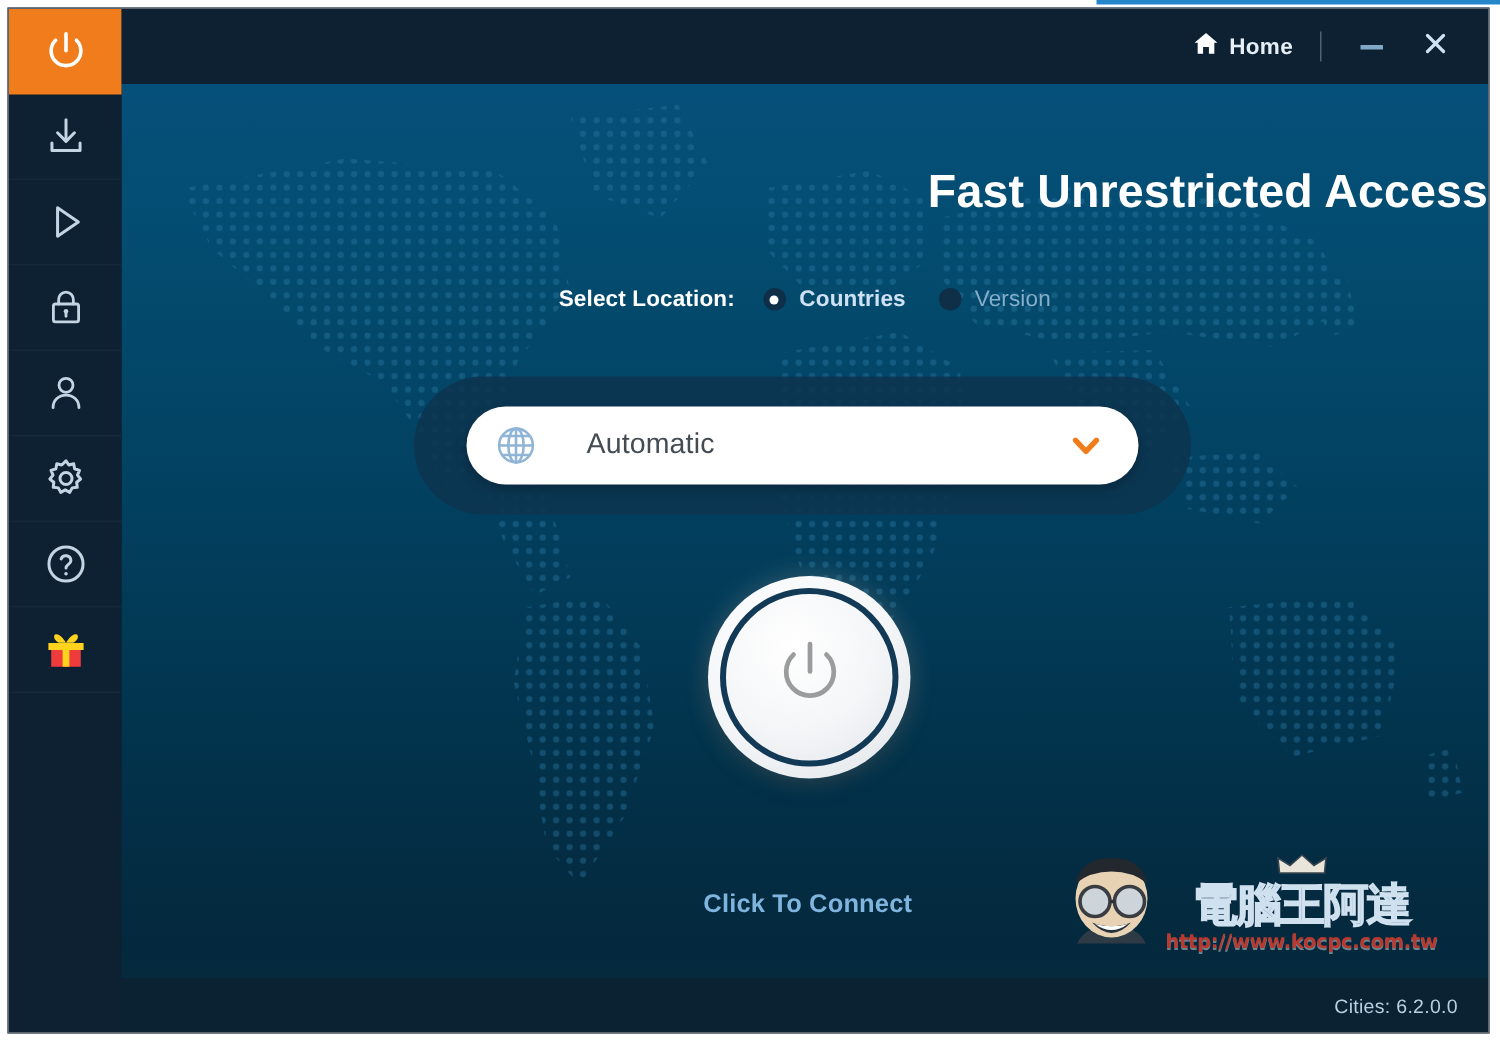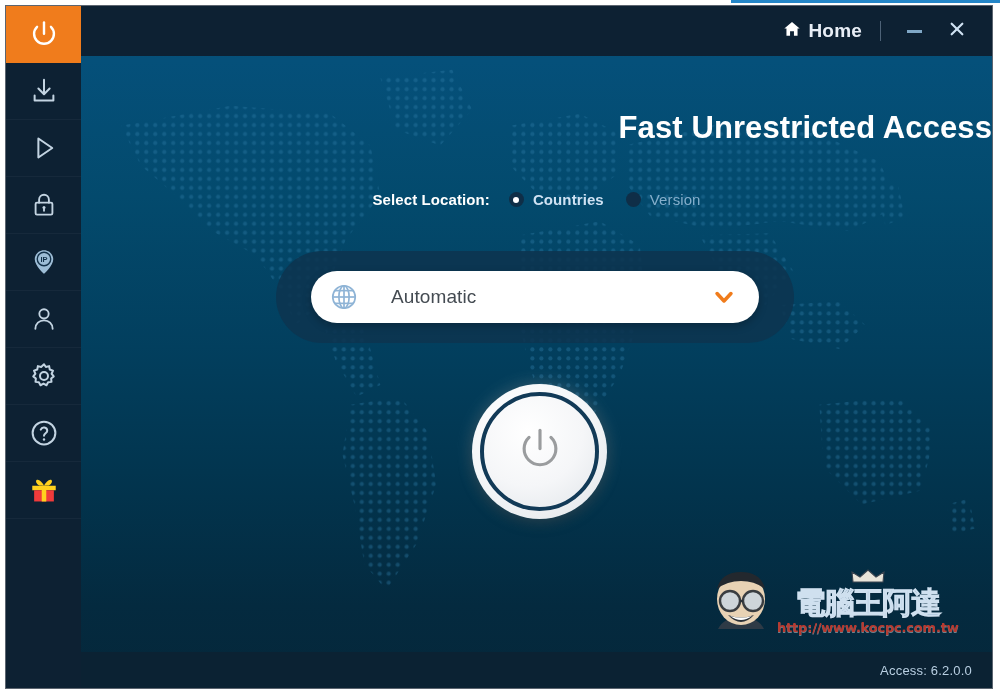--- a/index.html
+++ b/index.html
@@ -97,21 +97,21 @@
     display: flex;
     align-items: center;
     justify-content: flex-end;
     z-index: 30;
   }
   #home-btn {
     display: flex;
     align-items: center;
     gap: 7px;
     color: #e8eef6;
-    font-size: 19px;
+    font-size: 15px;
     font-weight: bold;
     letter-spacing: 0.2px;
   }
   #tb-divider {
     width: 1px;
     height: 20px;
     background: #4d6277;
     margin: 0 16px 0 18px;
   }
   .tb-btn {
@@ -384,29 +384,20 @@
       <span>
         <svg width="28" height="28" viewBox="0 0 24 24" fill="none" stroke="#c3d4e2" stroke-width="1.6" stroke-linecap="round" stroke-linejoin="round">
           <rect x="4.8" y="10" width="14.4" height="10.2" rx="1.2"></rect>
           <path d="M7.8 10 V 7.4 a 4.2 4.2 0 0 1 8.4 0 V 10"></path>
           <circle cx="12" cy="14.2" r="1.3" fill="#c3d4e2" stroke="none"></circle>
           <path d="M12 15.3 V 17"></path>
         </svg>
       </span>
     </div>
 
-    <div class="side-item">
-      <span>
-        <svg width="30" height="30" viewBox="0 0 24 24">
-          <path d="M12 2.6 c -4.1 0 -7.4 3.2 -7.4 7.2 c 0 5.3 7.4 11.6 7.4 11.6 s 7.4 -6.3 7.4 -11.6 c 0 -4 -3.3 -7.2 -7.4 -7.2 z" fill="#9dbdd6"></path>
-          <circle cx="12" cy="9.6" r="5.4" fill="none" stroke="#14324a" stroke-width="1.1"></circle>
-          <text x="12" y="12.3" font-size="6" font-weight="bold" fill="#14324a" text-anchor="middle" font-family="Liberation Sans, sans-serif">IP</text>
-        </svg>
-      </span>
-    </div>
 
     <div class="side-item">
       <span>
         <svg width="28" height="28" viewBox="0 0 24 24" fill="none" stroke="#c3d4e2" stroke-width="1.6" stroke-linecap="round">
           <circle cx="12" cy="7.6" r="4"></circle>
           <path d="M4.6 20.4 c 0 -4.4 3.3 -7.2 7.4 -7.2 s 7.4 2.8 7.4 7.2"></path>
         </svg>
       </span>
     </div>
 
@@ -556,20 +547,21 @@
       <div id="power-inner">
         <span>
           <svg width="56" height="56" viewBox="0 0 24 24" fill="none" stroke="#9a9c9e" stroke-width="1.35" stroke-linecap="round">
             <path d="M12 3.6 V 11.4"></path>
             <path d="M7.3 6.6 a 6.8 6.8 0 1 0 9.4 0"></path>
           </svg>
         </span>
       </div>
     </div>
 
+    <div id="click-to-connect">Click To Connect</div>
 
     <div id="watermark">
       <span id="wm-face">
         <svg width="66" height="70" viewBox="0 0 66 70">
           <path d="M10 64 q 6 -12 23 -12 q 17 0 23 12 z" fill="#2e3a46"></path>
           <ellipse cx="33" cy="34" rx="24" ry="26" fill="#e8d2b4"></ellipse>
           <path d="M9 24 q 4 -17 24 -17 q 20 0 24 17 q -10 -8 -24 -8 q -14 0 -24 8 z" fill="#23282e"></path>
           <circle cx="22" cy="36" r="10" fill="#ccd6de" opacity="0.92" stroke="#2b3138" stroke-width="2.4"></circle>
           <circle cx="45" cy="36" r="10" fill="#ccd6de" opacity="0.92" stroke="#2b3138" stroke-width="2.4"></circle>
           <path d="M32 36 h 3" stroke="#2b3138" stroke-width="2.4"></path>
@@ -582,19 +574,19 @@
           <svg width="34" height="15" viewBox="0 0 34 15">
             <path d="M2 13 L 1 3 L 9 8 L 17 1 L 25 8 L 33 3 L 32 13 Z" fill="#e9e5da" stroke="#3a4450" stroke-width="1.1"></path>
           </svg>
         </span>
         <span id="wm-cn">電腦王阿達</span>
         <span id="wm-url">http://www.kocpc.com.tw</span>
       </span>
     </div>
 
     <div id="footer">
-      <span id="version">Access: 6.2.0.0</span>
+      <span id="version">Cities: 6.2.0.0</span>
     </div>
 
   </div>
 </div>
 
 <div id="top-accent"></div>
 
 </body></html>

